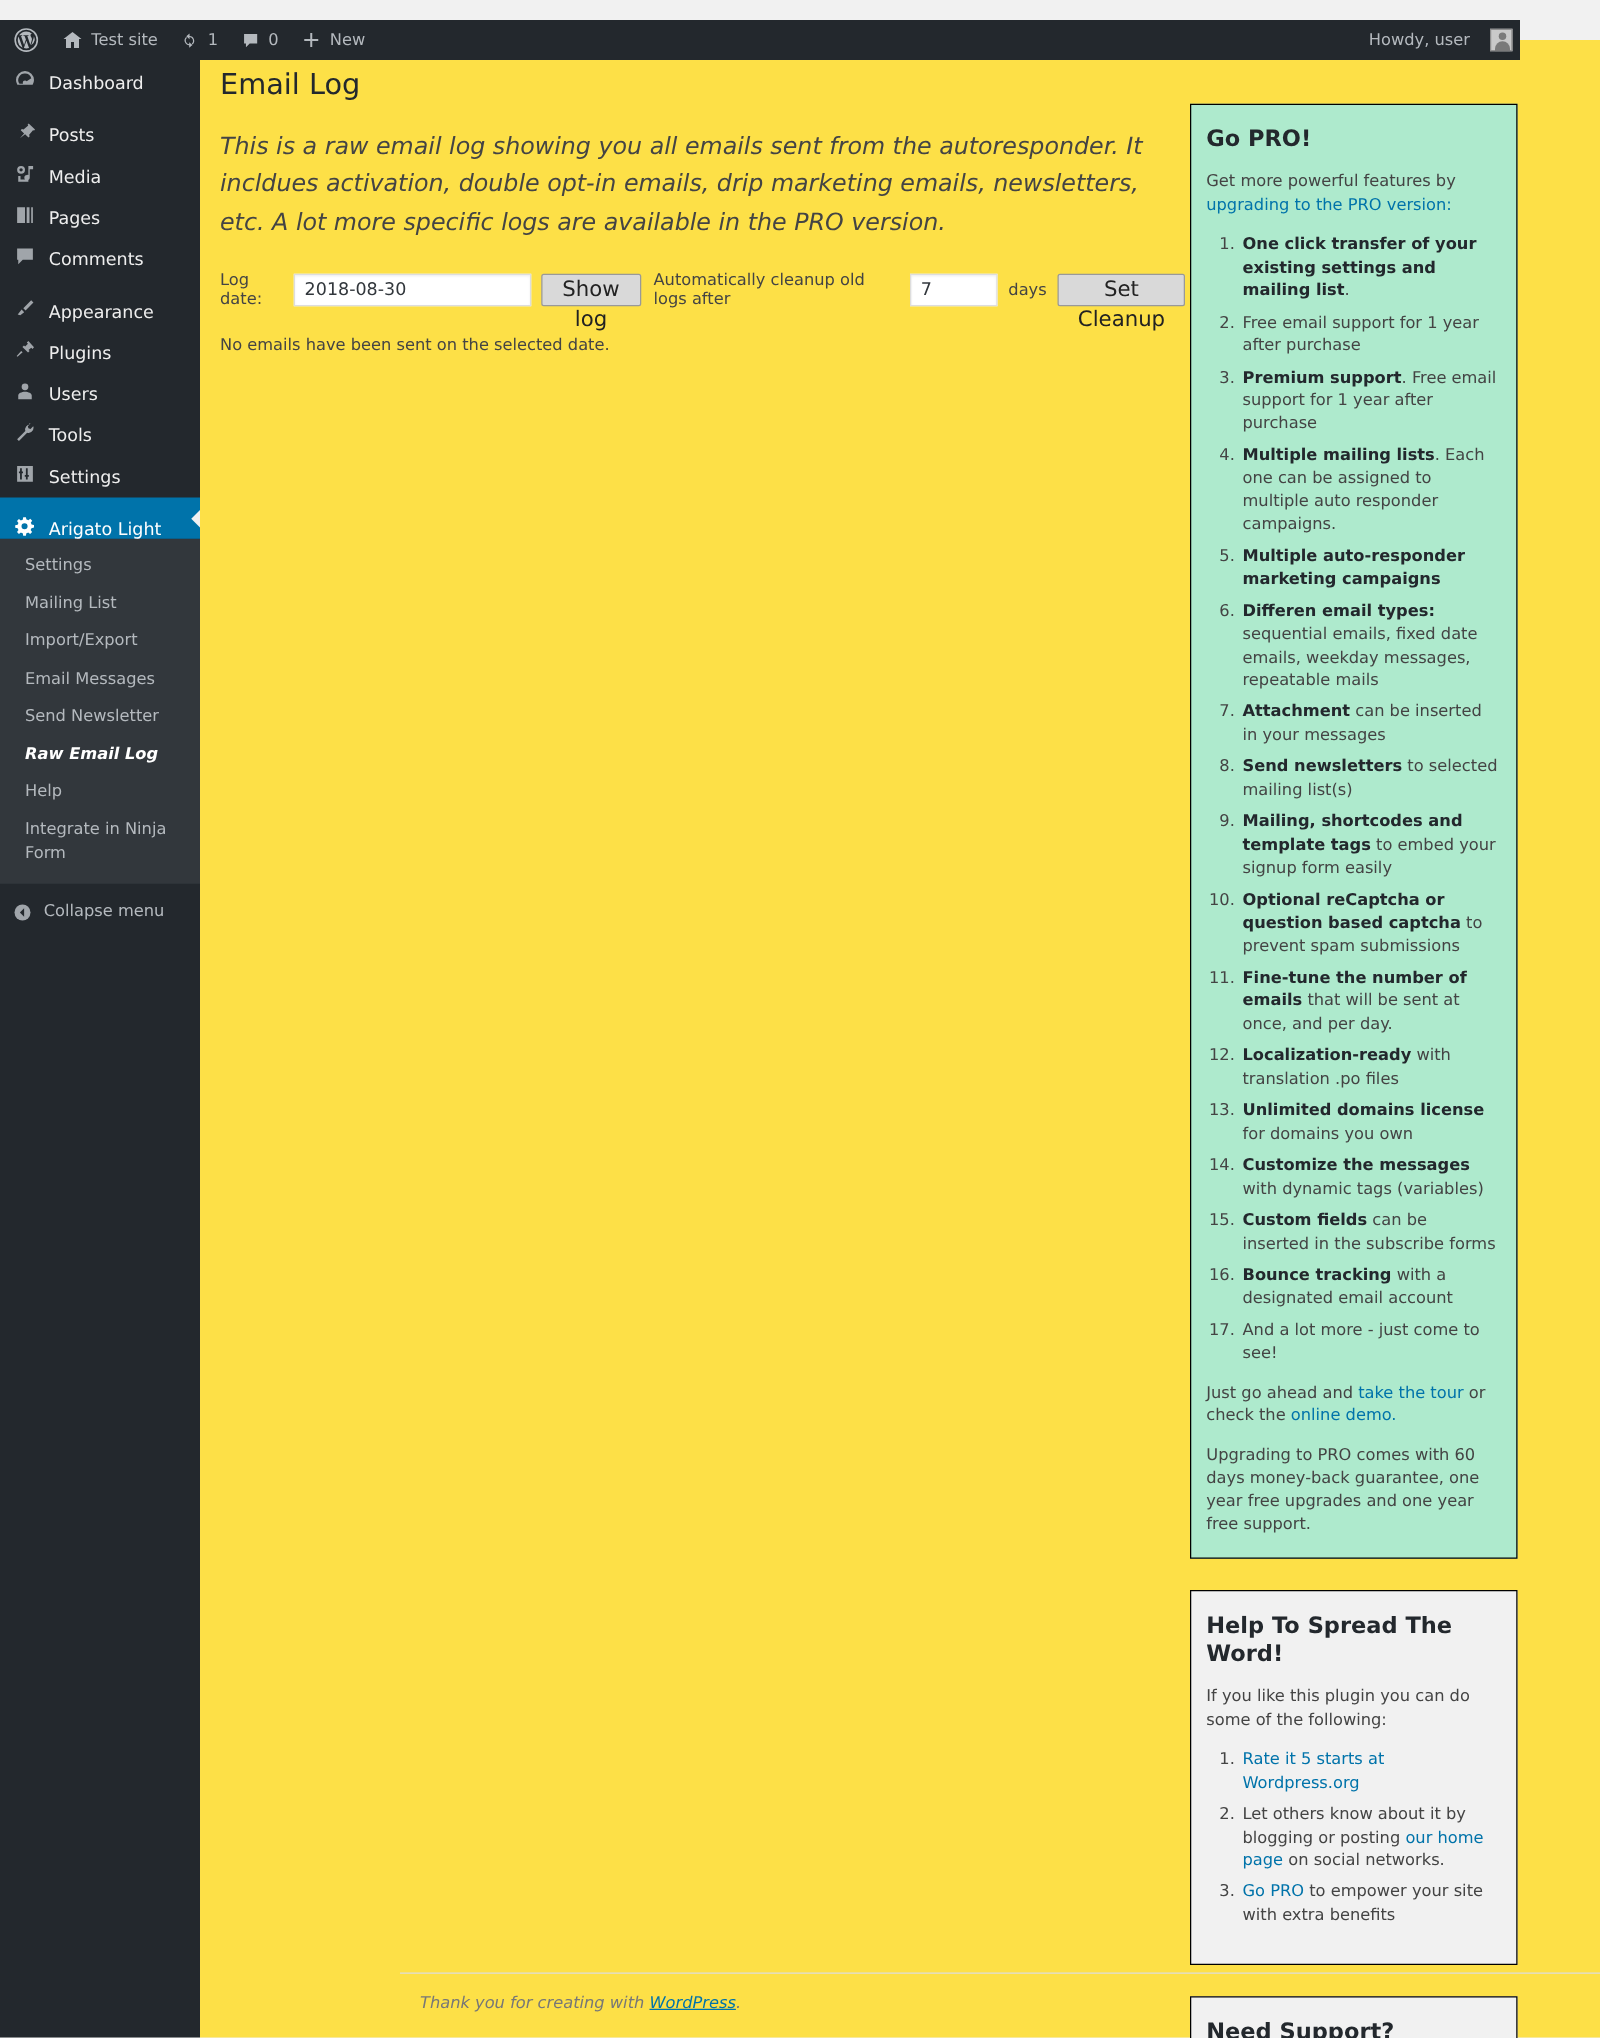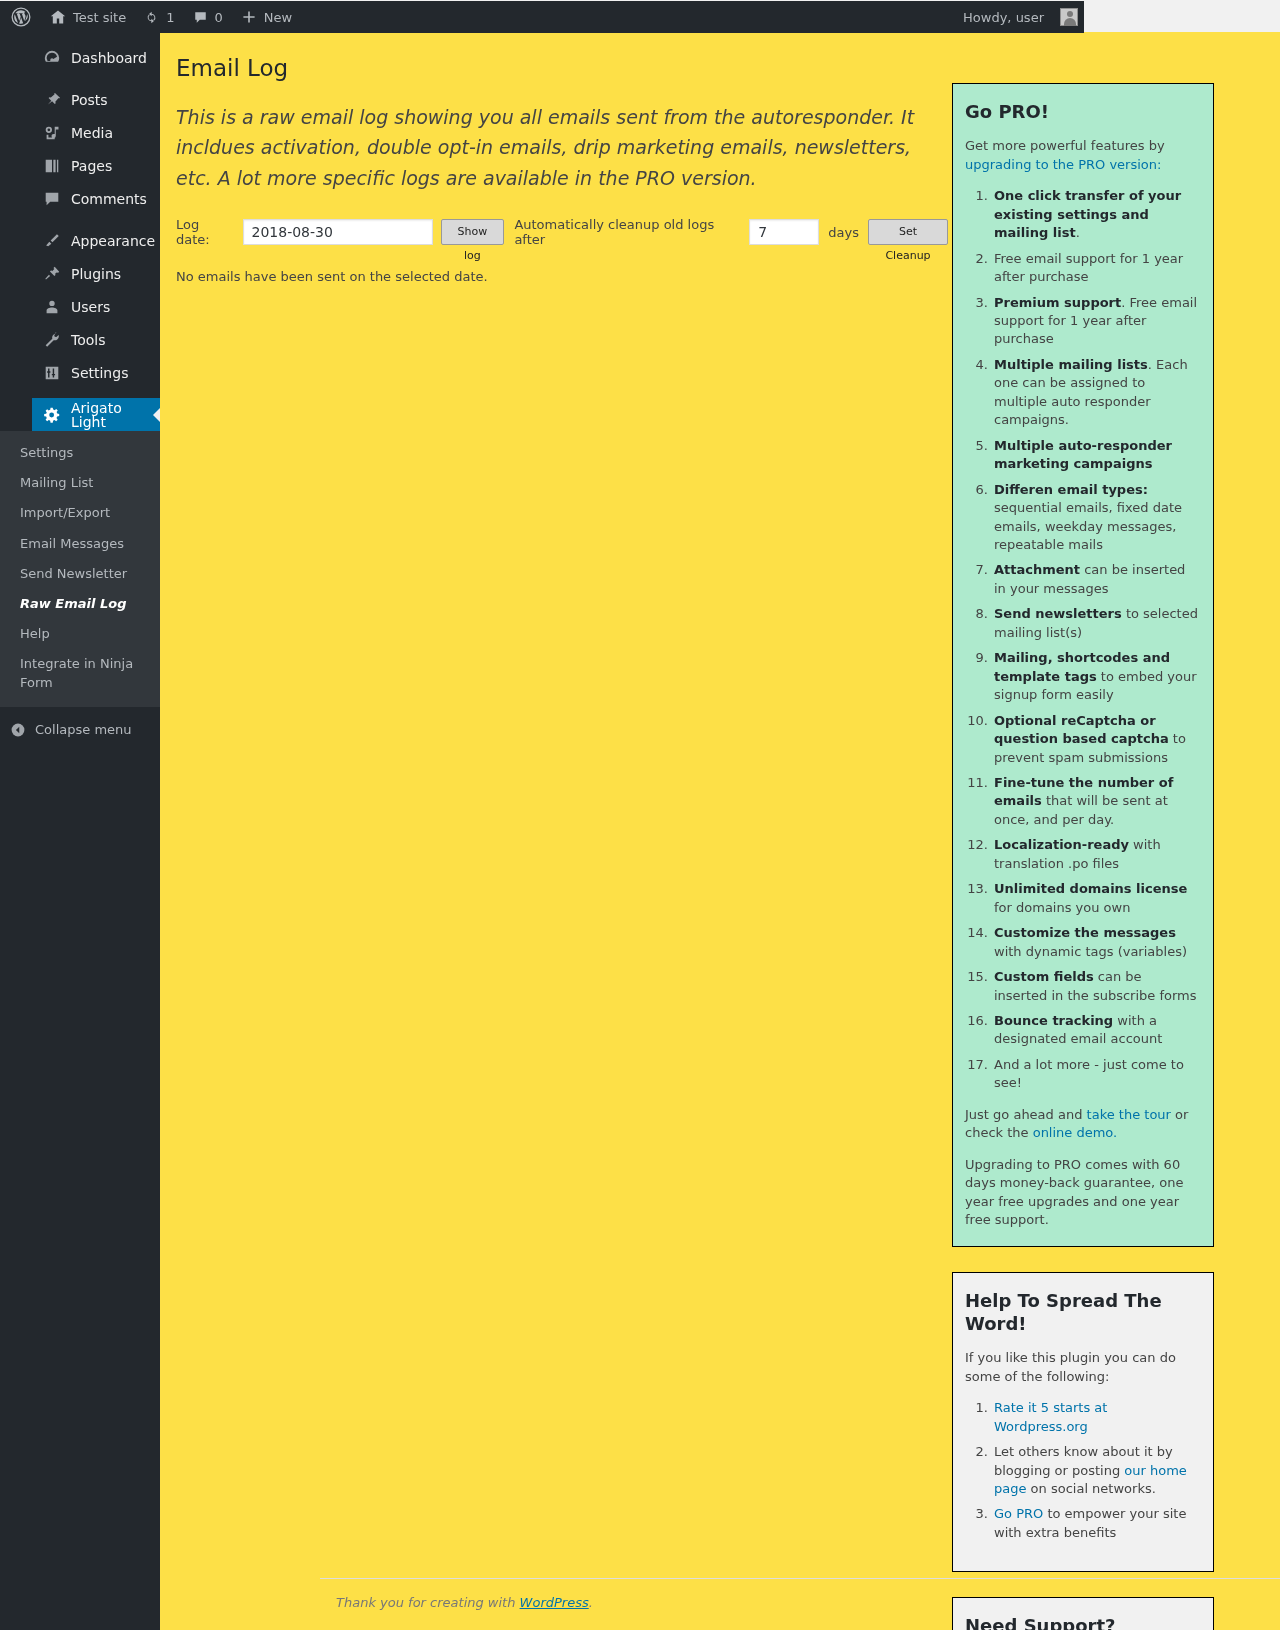--- a/index.html
+++ b/index.html
@@ -8,22 +8,22 @@
     width: 1280px; height: 1630px;
     background: #f1f1f1;
     font-family: "DejaVu Sans", "Liberation Sans", sans-serif;
     font-size: 13px;
     color: #444;
     overflow: hidden;
   }
 
   
   #adminbar {
-    position: absolute; top: 1px; left: 0;
-    width: 1084px; height: 32px;
+    position: absolute; top: 16px; left: 0;
+    width: 1216px; height: 32px;
     background: #23282d;
     color: #b4b9be;
     display: flex; align-items: center;
     font-size: 13px;
     z-index: 50;
   }
   .ab-item {
     display: flex; align-items: center; gap: 7px;
     height: 32px; padding: 0 9px;
     color: #b4b9be; text-decoration: none;
@@ -48,27 +48,26 @@
   }
   svg.icn { display: block; }
 
   
   #sidebar {
     position: absolute; top: 32px; left: 0;
     width: 160px; height: 1598px;
     background: #23282d;
   }
   .menu-item {
-    display: flex; align-items: center;
+    display: flex; align-items: flex-end;
     height: 33px; padding-left: 10px;
     color: #eee; font-size: 14px;
     text-decoration: none;
     cursor: pointer;
     position: relative;
-    margin-left: 32px;
   }
   .menu-item .mi-ico {
     width: 20px; height: 20px; margin-right: 9px;
     display: flex; align-items: center; justify-content: center;
     flex: none;
   }
   .menu-item .mi-lbl { line-height: 1; }
   .menu-sep { height: 9px; }
   .menu-item.current {
     background: #0073aa; color: #fff; font-weight: 400;
@@ -124,21 +123,21 @@
     box-shadow: inset 0 1px 2px rgba(0,0,0,.07);
   }
   #logdate { width: 190px; }
   #cleanupdays { width: 70px; }
   button.btn {
     height: 26px;
     background: #d9d9d9;
     border: 1px solid #999;
     border-radius: 2px;
     font-family: "DejaVu Sans", "Liberation Sans", sans-serif;
-    font-size: 11px; color: #222;
+    font-size: 17px; color: #222;
     padding: 0 7px; cursor: pointer;
     line-height: 24px;
   }
   .mid-label { margin: 0 10px; }
   .days-label { margin: 0 9px; }
   p.noemails { font-size: 13px; color: #444; margin: 0; }
 
   
   #rightcol { position: absolute; left: 792px; top: 51px; width: 262px; }
   .box {

